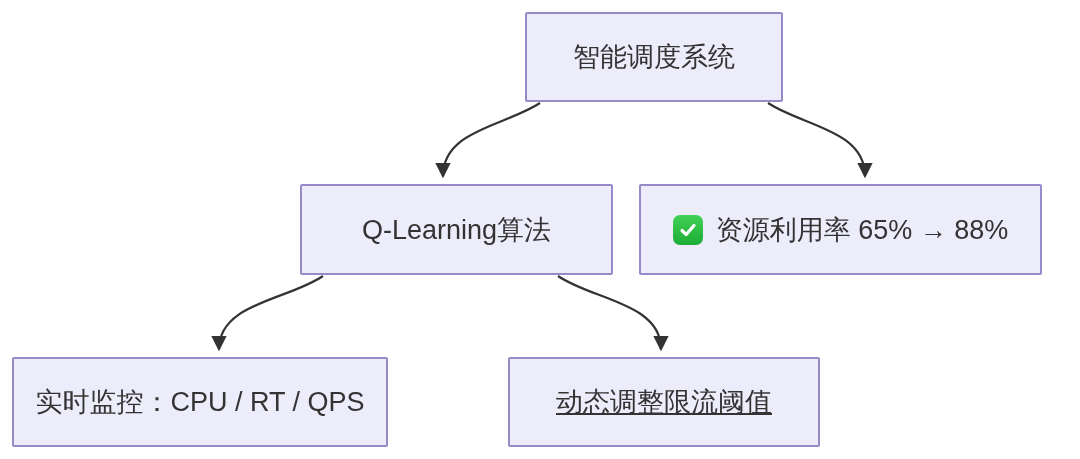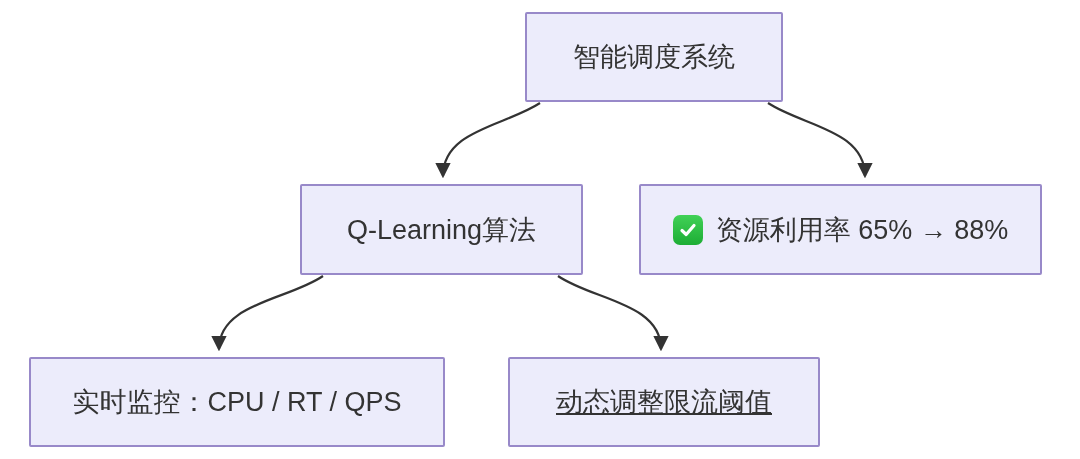--- a/index.html
+++ b/index.html
@@ -38,23 +38,23 @@
     align-items: center;
     justify-content: center;
     color: #333333;
     font-size: 27px;
     white-space: nowrap;
     overflow: hidden;
     gap: 13px;
     text-align: center;
   }
   .node-root       { left: 525px; top: 12px;  width: 258px; height: 90px; }
-  .node-algorithm  { left: 300px; top: 184px; width: 283px; height: 91px; }
+  .node-algorithm  { left: 300px; top: 184px; width: 313px; height: 91px; }
   .node-result     { left: 639px; top: 184px; width: 403px; height: 91px; }
-  .node-monitoring { left: 29px;  top: 357px; width: 416px; height: 90px; }
+  .node-monitoring { left: 12px;  top: 357px; width: 376px; height: 90px; }
   .node-adjustment { left: 508px; top: 357px; width: 312px; height: 90px; text-decoration: underline; }
   .check-icon {
     display: inline-flex;
     align-items: center;
     justify-content: center;
     width: 30px;
     height: 30px;
     border-radius: 7px;
     background: linear-gradient(180deg, #41d156 0%, #1dad35 100%);
     flex: 0 0 auto;

